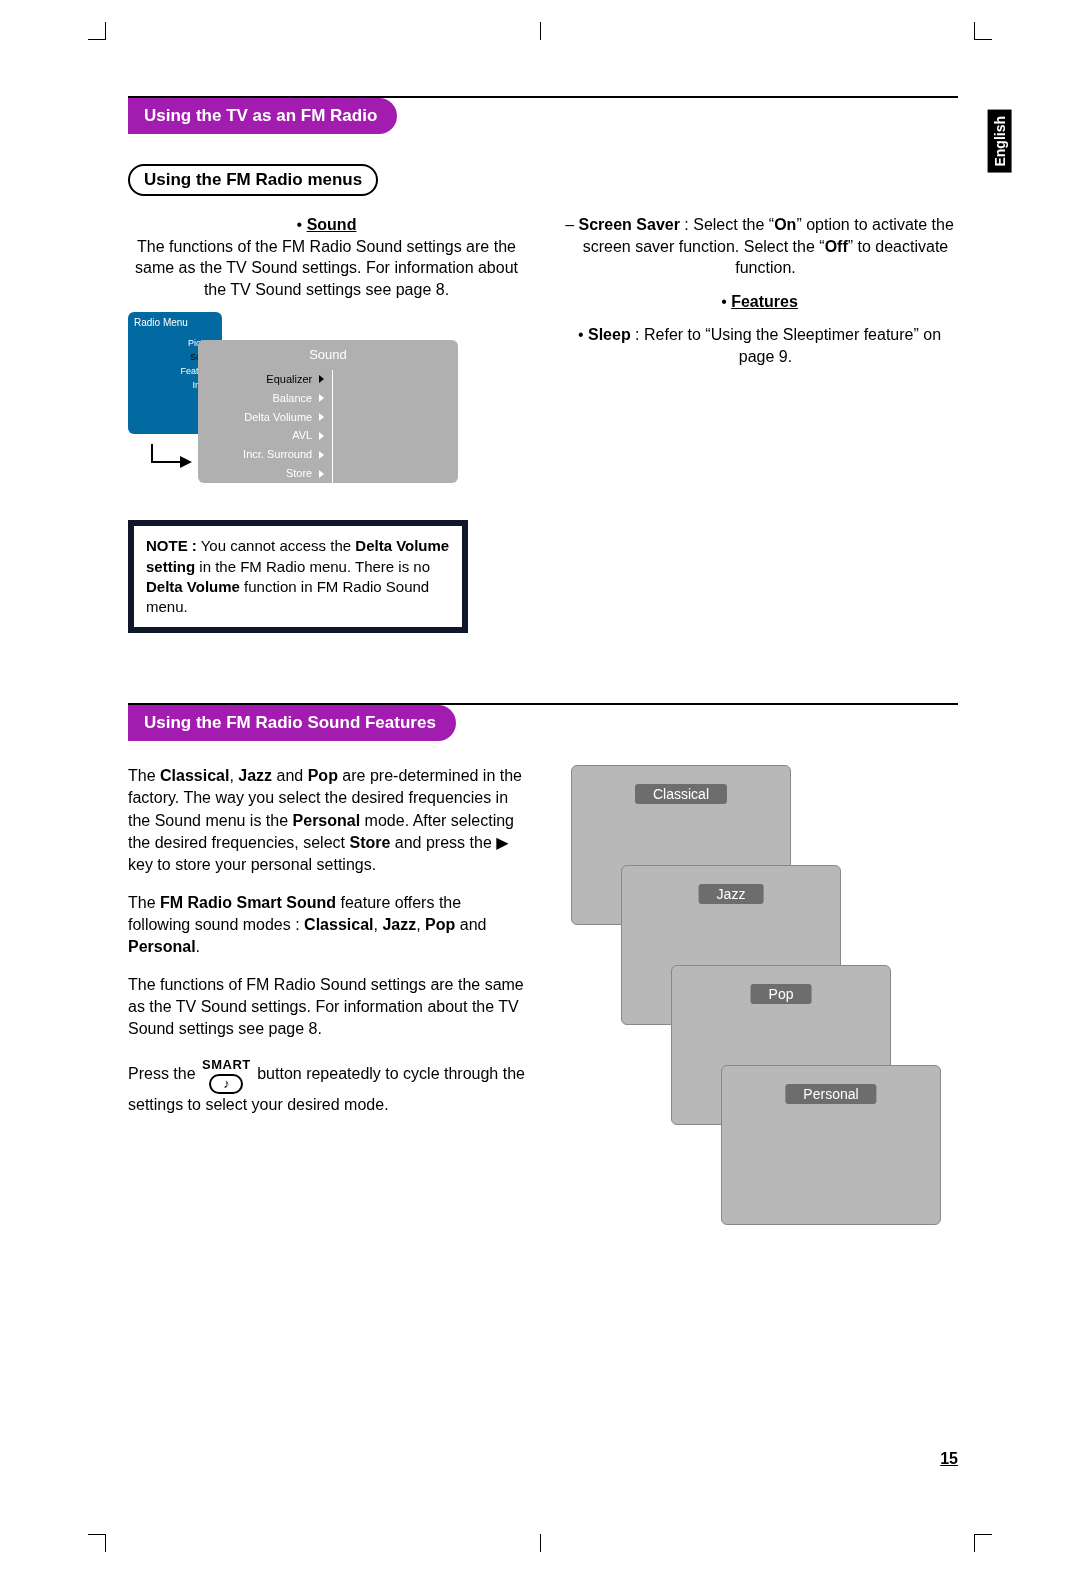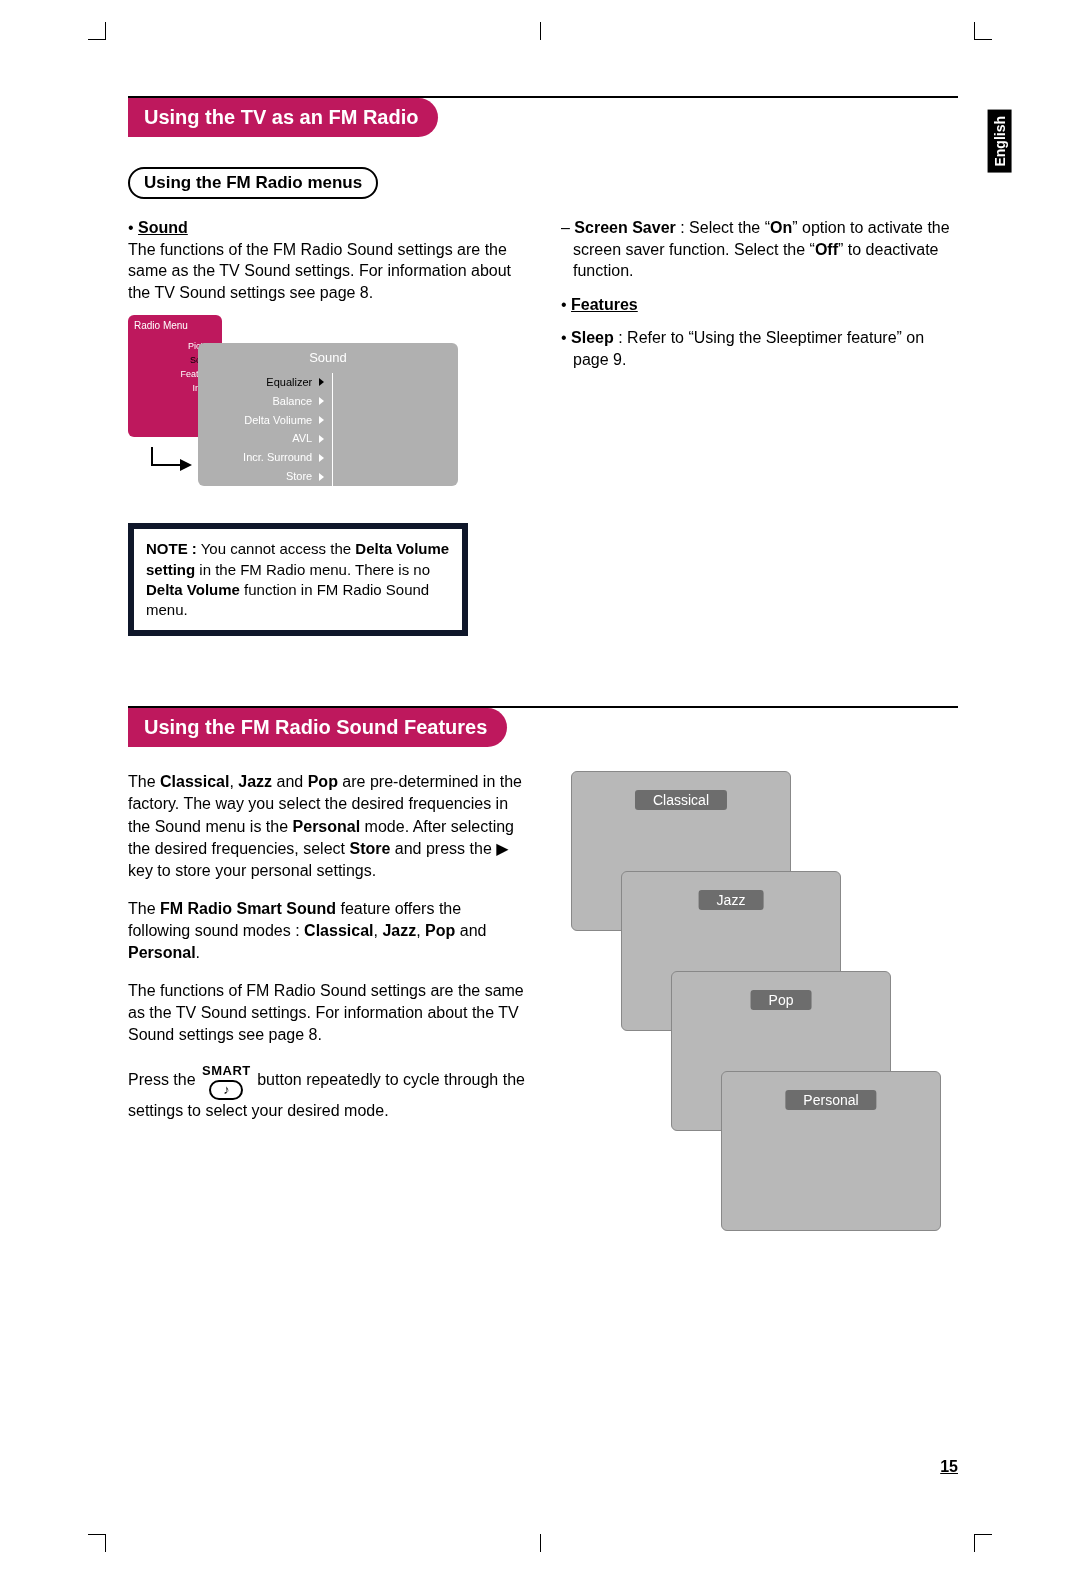--- a/index.html
+++ b/index.html
@@ -33,46 +33,46 @@
     transform: rotate(-90deg);
     transform-origin: right top;
   }
 
   .section-header-row {
     display: flex; align-items: center;
     border-top: 2px solid #000;
     margin-bottom: 24px;
   }
   .section-pill {
-    background: #be185d; color: #fff;
-    font-size: 20px; font-weight: bold;
+    background: #a21caf; color: #fff;
+    font-size: 17px; font-weight: bold;
     padding: 8px 20px 8px 16px;
     border-radius: 0 20px 20px 0;
     display: inline-block;
   }
   .subsection-pill {
     display: inline-block;
     border: 2px solid #000;
     border-radius: 16px;
     font-size: 17px; font-weight: bold;
     padding: 4px 14px;
     margin: 6px 0 18px 0;
   }
 
   .two-col { display: flex; gap: 36px; }
   .col { flex: 1; font-size: 16px; line-height: 1.35; }
-  .col p { margin-bottom: 12px; }
+  .col p { margin-bottom: 12px; text-align: center; }
   .bul-label { font-weight: bold; text-decoration: underline; }
 
   
   .osd-wrap { position: relative; width: 340px; height: 190px; margin: 10px 0 18px 0; }
   .osd-back {
     position: absolute; left: 0; top: 0;
     width: 94px; height: 122px;
-    background: #be185d; border-radius: 6px;
+    background: #0369a1; border-radius: 6px;
     padding: 4px 6px; color: #fff; font-size: 9px;
   }
   .osd-back .title { color: #fff; font-size: 10px; margin-bottom: 6px; }
   .osd-back .item { text-align: right; padding: 1px 0; }
   .osd-back .item.sel { color: #000; }
   .osd-front {
     position: absolute; left: 70px; top: 28px;
     width: 260px; background: #b0b0b0; border-radius: 6px;
     color: #fff; font-size: 11px;
   }
@@ -122,21 +122,21 @@
   .mode-card .tag {
     position:absolute; top: 18px; left: 50%; transform: translateX(-50%);
     background: #6d6d6d; color: #fff; font-size: 14px;
     padding: 2px 18px; border-radius: 3px;
   }
   .mode-card.c1 { left: 10px; top: 0; }
   .mode-card.c2 { left: 60px; top: 100px; }
   .mode-card.c3 { left: 110px; top: 200px; }
   .mode-card.c4 { left: 160px; top: 300px; }
 
-  .page-num { position:absolute; right:0; bottom:0; font-weight:bold; font-size:16px;text-decoration:underline; }
+  .page-num { position:absolute; right:0; bottom:8px; font-weight:bold; font-size:16px;text-decoration:underline; }
 </style>
 </head>
 <body>
 
 <div class="crop-corner tl"></div>
 <div class="crop-corner tr"></div>
 <div class="crop-corner bl"></div>
 <div class="crop-corner br"></div>
 <div class="crop-tick top"></div>
 <div class="crop-tick bottom"></div>

